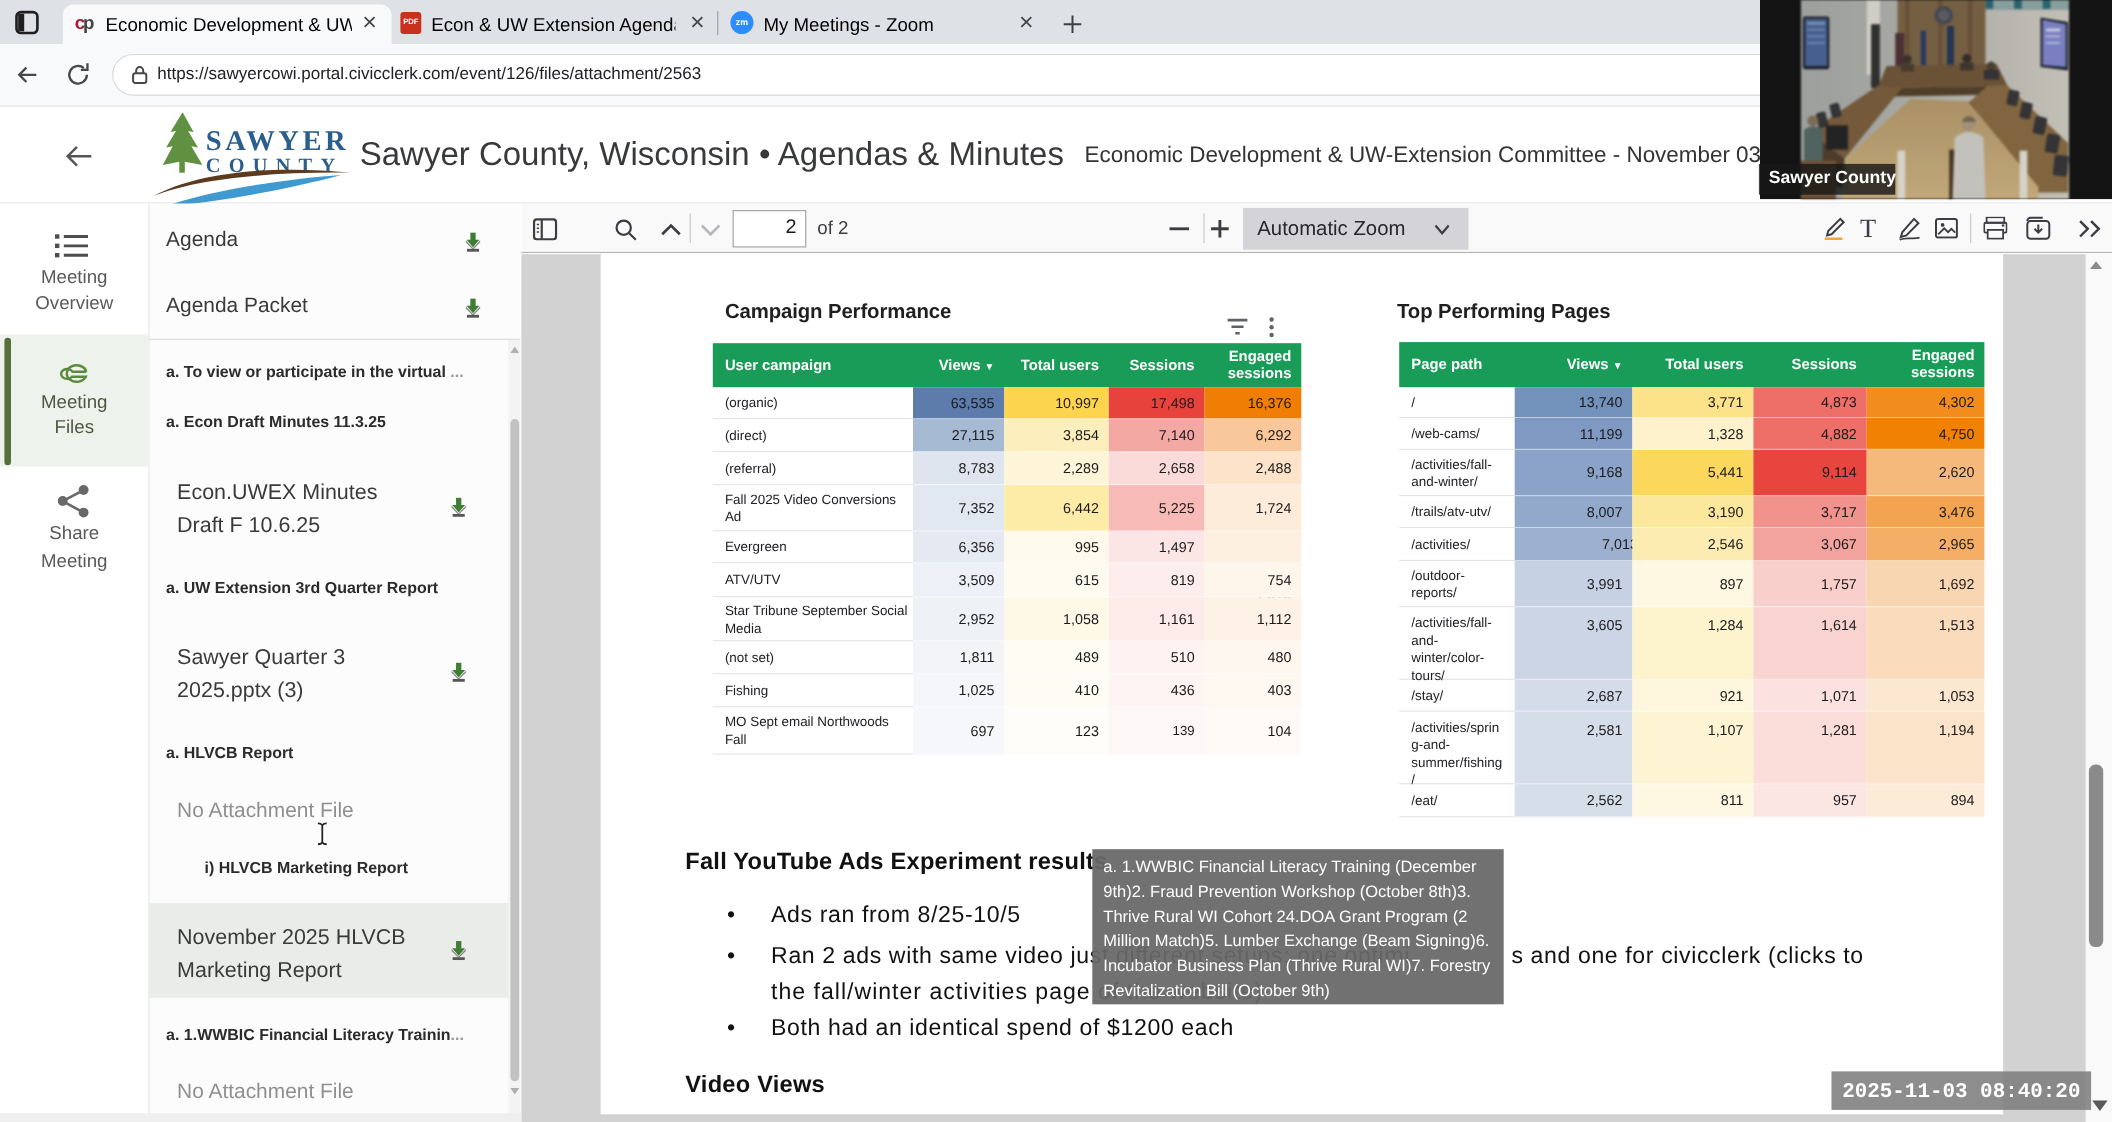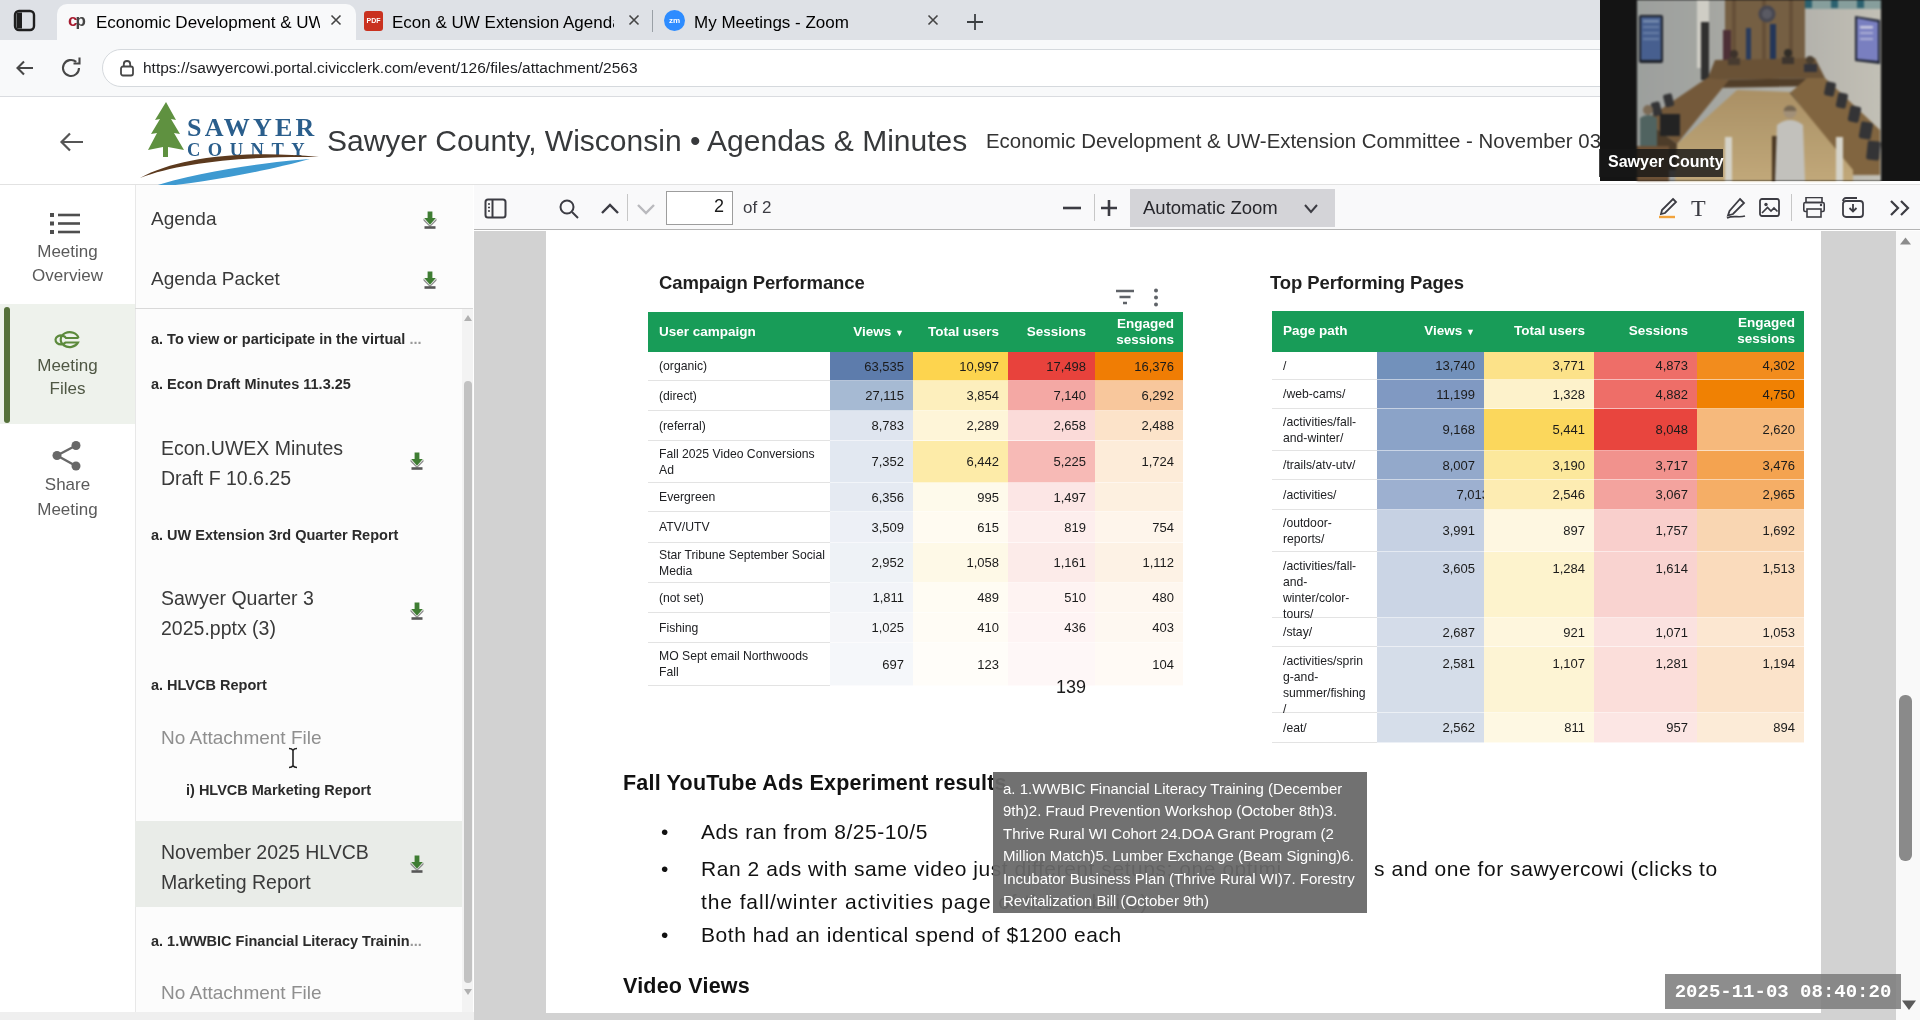--- a/index.html
+++ b/index.html
@@ -331,21 +331,21 @@
 <div class="abs" style="left:1008px;top:620px;width:78px;text-align:right;font-size:13px;color:#1b1b1b;">436</div>
 <div class="abs" style="left:1095px;top:613px;width:88px;height:30px;background:#fef8f1;border-bottom:1px solid rgba(255,255,255,0.55);"></div>
 <div class="abs" style="left:1095px;top:620px;width:79px;text-align:right;font-size:13px;color:#1b1b1b;">403</div>
 <div class="abs" style="left:648px;top:643px;width:182px;height:43px;border-bottom:1px solid #e3e3e3;"></div>
 <div class="abs" style="left:659px;top:648px;width:170px;font-size:12.2px;color:#202124;line-height:16px;white-space:nowrap;overflow:hidden;">MO Sept email Northwoods<br>Fall</div>
 <div class="abs" style="left:830px;top:643px;width:83px;height:43px;background:#f5f7fa;border-bottom:1px solid rgba(255,255,255,0.55);"></div>
 <div class="abs" style="left:830px;top:657px;width:74px;text-align:right;font-size:13px;color:#1b1b1b;">697</div>
 <div class="abs" style="left:913px;top:643px;width:95px;height:43px;background:#fffdf9;border-bottom:1px solid rgba(255,255,255,0.55);"></div>
 <div class="abs" style="left:913px;top:657px;width:86px;text-align:right;font-size:13px;color:#1b1b1b;">123</div>
 <div class="abs" style="left:1008px;top:643px;width:87px;height:43px;background:#fef7f7;border-bottom:1px solid rgba(255,255,255,0.55);"></div>
-<div class="abs" style="left:1008px;top:657px;width:78px;text-align:right;font-size:18px;color:#1b1b1b;margin-top:20px;">139</div>
+<div class="abs" style="left:1008px;top:657px;width:78px;text-align:right;font-size:12px;color:#1b1b1b;">139</div>
 <div class="abs" style="left:1095px;top:643px;width:88px;height:43px;background:#fffaf5;border-bottom:1px solid rgba(255,255,255,0.55);"></div>
 <div class="abs" style="left:1095px;top:657px;width:79px;text-align:right;font-size:13px;color:#1b1b1b;">104</div>
 <svg class="abs" style="left:1115px;top:289px" width="20" height="16" viewBox="0 0 20 16">
     <path d="M1 2 H19 M4.5 8 H15.5 M8 14 H12" stroke="#5f6368" stroke-width="2.4"></path>
   </svg>
 <svg class="abs" style="left:1152px;top:288px" width="8" height="19" viewBox="0 0 8 19">
     <g fill="#5f6368">
       <circle cx="4" cy="2.5" r="2"></circle>
       <circle cx="4" cy="9.5" r="2"></circle>
       <circle cx="4" cy="16.5" r="2"></circle>
@@ -378,21 +378,21 @@
 <div class="abs" style="left:1594px;top:387px;width:94px;text-align:right;font-size:13px;color:#1b1b1b;padding-left:24px;">4,882</div>
 <div class="abs" style="left:1697px;top:380px;width:107px;height:29px;background:#f08103;border-bottom:1px solid rgba(255,255,255,0.55);"></div>
 <div class="abs" style="left:1697px;top:387px;width:98px;text-align:right;font-size:13px;color:#1b1b1b;">4,750</div>
 <div class="abs" style="left:1272px;top:409px;width:105px;height:42px;border-bottom:1px solid #e3e3e3;"></div>
 <div class="abs" style="left:1283px;top:414px;width:93px;font-size:12.2px;color:#202124;line-height:16px;white-space:nowrap;overflow:hidden;">/activities/fall-<br>and-winter/</div>
 <div class="abs" style="left:1377px;top:409px;width:107px;height:42px;background:#8ba3c8;border-bottom:1px solid rgba(255,255,255,0.55);"></div>
 <div class="abs" style="left:1377px;top:422px;width:98px;text-align:right;font-size:13px;color:#1b1b1b;">9,168</div>
 <div class="abs" style="left:1484px;top:409px;width:110px;height:42px;background:#fbd75c;border-bottom:1px solid rgba(255,255,255,0.55);"></div>
 <div class="abs" style="left:1484px;top:422px;width:101px;text-align:right;font-size:13px;color:#1b1b1b;">5,441</div>
 <div class="abs" style="left:1594px;top:409px;width:103px;height:42px;background:#e8453e;border-bottom:1px solid rgba(255,255,255,0.55);"></div>
-<div class="abs" style="left:1594px;top:422px;width:94px;text-align:right;font-size:13px;color:#1b1b1b;">8,048</div>
+<div class="abs" style="left:1594px;top:422px;width:94px;text-align:right;font-size:13px;color:#1b1b1b;">9,114</div>
 <div class="abs" style="left:1697px;top:409px;width:107px;height:42px;background:#f6b97c;border-bottom:1px solid rgba(255,255,255,0.55);"></div>
 <div class="abs" style="left:1697px;top:422px;width:98px;text-align:right;font-size:13px;color:#1b1b1b;">2,620</div>
 <div class="abs" style="left:1272px;top:451px;width:105px;height:29px;border-bottom:1px solid #e3e3e3;"></div>
 <div class="abs" style="left:1283px;top:457px;width:93px;font-size:12.2px;color:#202124;line-height:16px;white-space:nowrap;overflow:hidden;">/trails/atv-utv/</div>
 <div class="abs" style="left:1377px;top:451px;width:107px;height:29px;background:#93a9cb;border-bottom:1px solid rgba(255,255,255,0.55);"></div>
 <div class="abs" style="left:1377px;top:458px;width:98px;text-align:right;font-size:13px;color:#1b1b1b;">8,007</div>
 <div class="abs" style="left:1484px;top:451px;width:110px;height:29px;background:#fce89c;border-bottom:1px solid rgba(255,255,255,0.55);"></div>
 <div class="abs" style="left:1484px;top:458px;width:101px;text-align:right;font-size:13px;color:#1b1b1b;">3,190</div>
 <div class="abs" style="left:1594px;top:451px;width:103px;height:29px;background:#f1928d;border-bottom:1px solid rgba(255,255,255,0.55);"></div>
 <div class="abs" style="left:1594px;top:458px;width:94px;text-align:right;font-size:13px;color:#1b1b1b;">3,717</div>
@@ -457,21 +457,21 @@
 <div class="abs" style="left:1594px;top:713px;width:103px;height:30px;background:#fce6e4;border-bottom:1px solid rgba(255,255,255,0.55);"></div>
 <div class="abs" style="left:1594px;top:720px;width:94px;text-align:right;font-size:13px;color:#1b1b1b;">957</div>
 <div class="abs" style="left:1697px;top:713px;width:107px;height:30px;background:#fcebd7;border-bottom:1px solid rgba(255,255,255,0.55);"></div>
 <div class="abs" style="left:1697px;top:720px;width:98px;text-align:right;font-size:13px;color:#1b1b1b;">894</div>
 
 <div class="abs" style="left:623px;top:771px;font-size:21.5px;font-weight:bold;color:#111;letter-spacing:0.2px;">Fall YouTube Ads Experiment results</div>
 <div class="abs" style="left:661px;top:820px;font-size:21px;color:#111;">•</div>
 <div class="abs" style="left:701px;top:820px;font-size:21px;color:#111;letter-spacing:0.55px;">Ads ran from 8/25-10/5</div>
 <div class="abs" style="left:661px;top:857px;font-size:21px;color:#111;">•</div>
 <div class="abs" style="left:701px;top:857px;font-size:21px;color:#111;letter-spacing:0.55px;">Ran 2 ads with same video just different setups; one optimi</div>
-<div class="abs" style="left:1374px;top:857px;font-size:21px;color:#111;letter-spacing:0.55px;">s and one for sawyercowi (clicks to</div>
+<div class="abs" style="left:1374px;top:857px;font-size:21px;color:#111;letter-spacing:0.55px;">s and one for civicclerk (clicks to</div>
 <div class="abs" style="left:701px;top:890px;font-size:21px;color:#111;letter-spacing:0.9px;">the fall/winter activities page of the website)</div>
 <div class="abs" style="left:661px;top:923px;font-size:21px;color:#111;">•</div>
 <div class="abs" style="left:701px;top:923px;font-size:21px;color:#111;letter-spacing:0.55px;">Both had an identical spend of $1200 each</div>
 <div class="abs" style="left:623px;top:974px;font-size:21.5px;font-weight:bold;color:#111;letter-spacing:0.2px;">Video Views</div>
 
 <div class="abs" style="left:993px;top:772px;width:374px;height:141px;background:rgba(104,104,104,0.94);"></div>
 <div class="abs" style="left:1003px;top:778px;width:358px;font-size:15px;color:#fff;line-height:22.4px;">a. 1.WWBIC Financial Literacy Training (December 9th)2. Fraud Prevention Workshop (October 8th)3. Thrive Rural WI Cohort 24.DOA Grant Program (2 Million Match)5. Lumber Exchange (Beam Signing)6. Incubator Business Plan (Thrive Rural WI)7. Forestry Revitalization Bill (October 9th)</div>
 
 <div class="abs" style="left:1665px;top:974px;width:236px;height:35px;background:rgba(125,125,125,0.88);"></div>
 <div class="abs" style="left:1665px;top:981px;width:236px;text-align:center;font-family:'Liberation Mono',monospace;font-size:19px;font-weight:bold;color:#fff;">2025-11-03 08:40:20</div>

